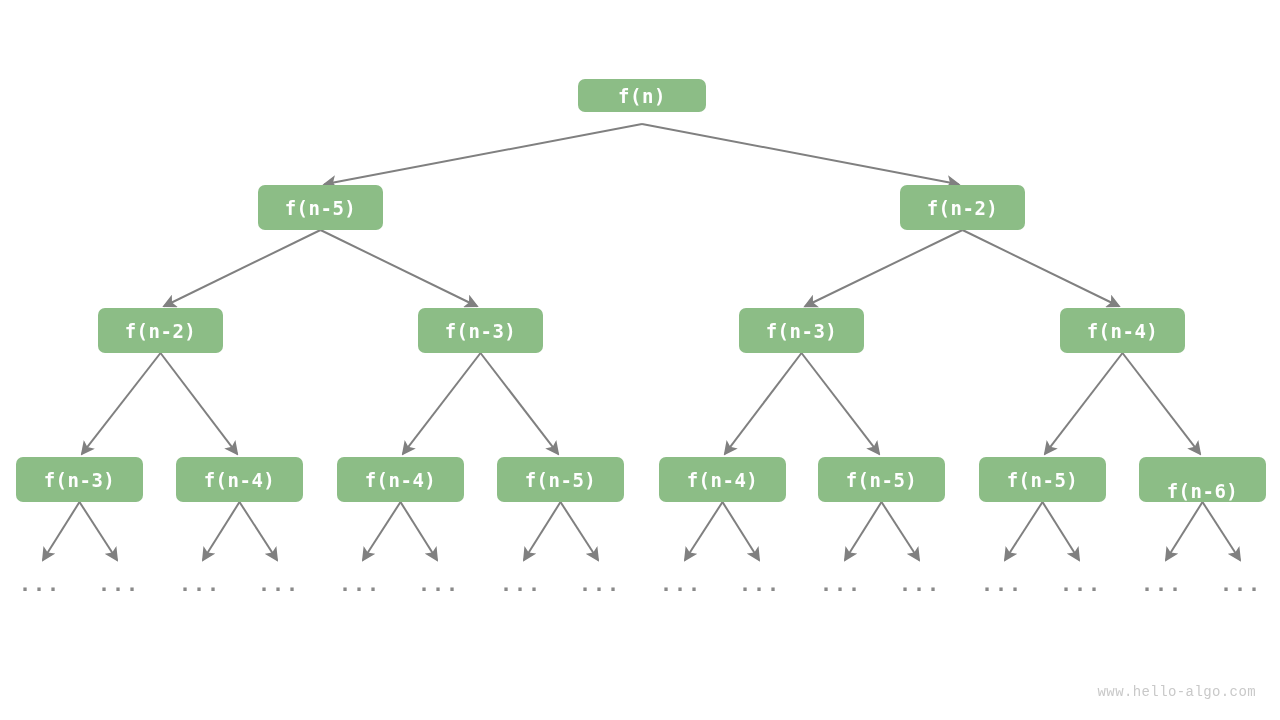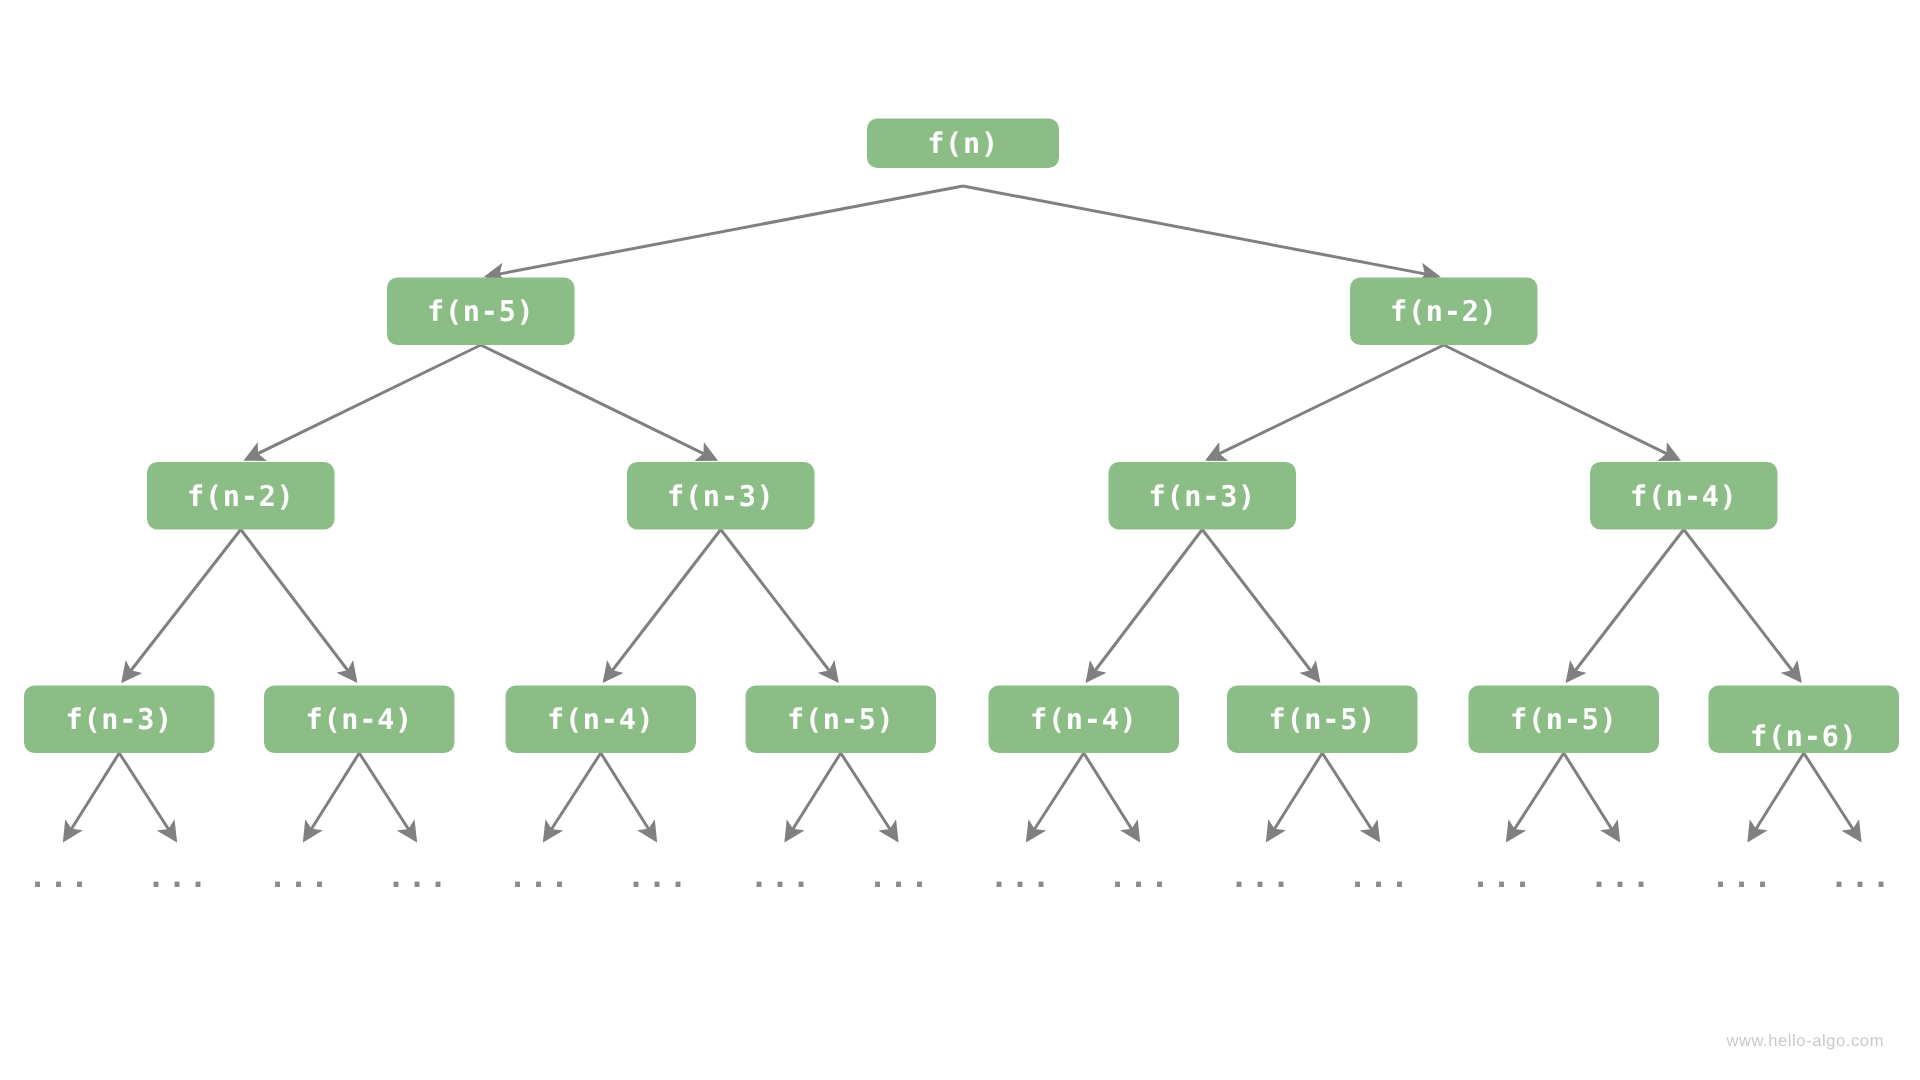--- a/index.html
+++ b/index.html
@@ -51,22 +51,22 @@
     line-height: 1;
     transform: translate(-50%, -50%);
     white-space: nowrap;
     user-select: none;
   }
   #watermark {
     position: absolute;
     right: 24px;
     bottom: 20px;
     color: #c9c9c9;
-    font-family: Liberation Sans, sans-serif;
-    font-size: 11px;
+    font-family: Liberation Mono, monospace;
+    font-size: 14px;
     letter-spacing: 0.4px;
     white-space: nowrap;
     user-select: none;
   }
 </style>
 </head>
 <body>
 
 <div id="diagram-root">
 

